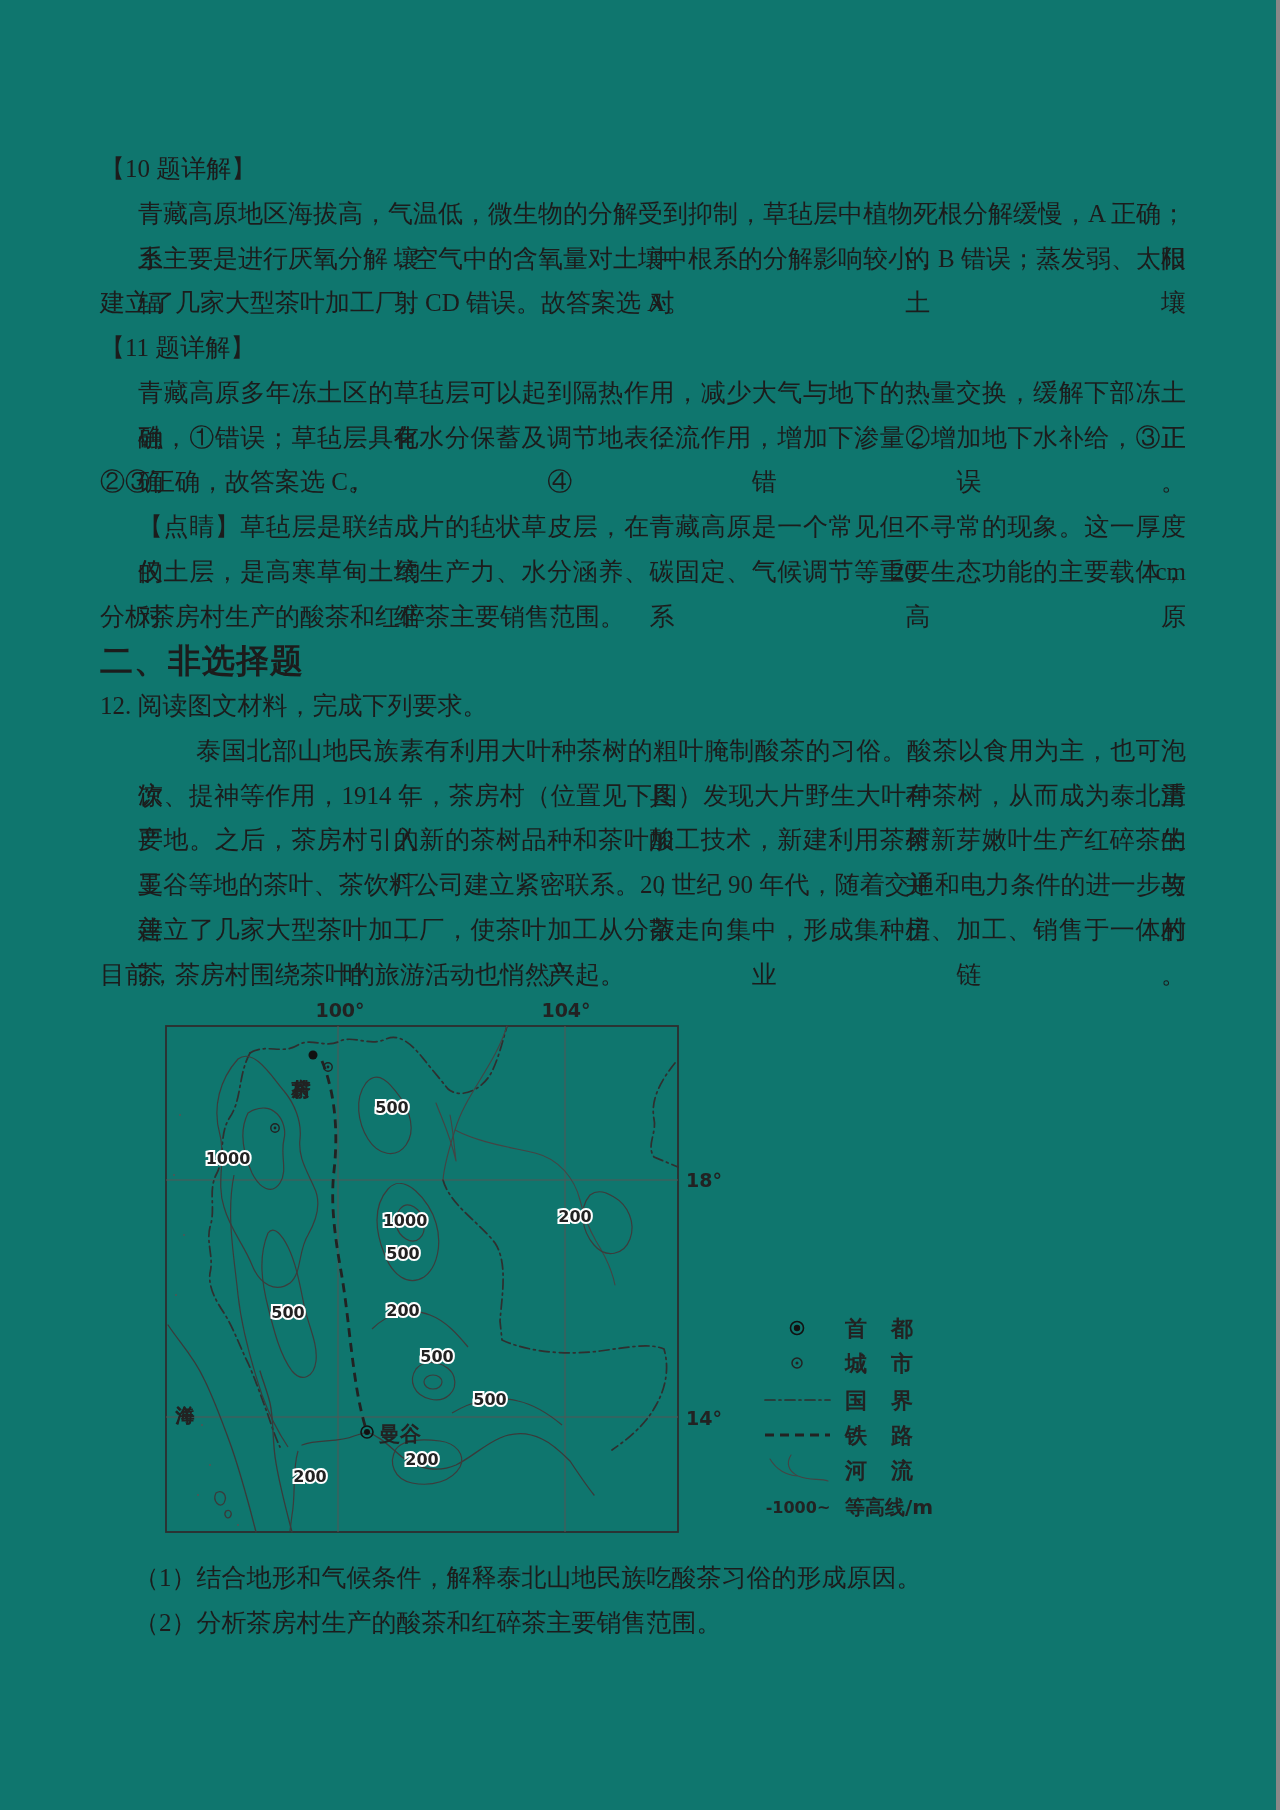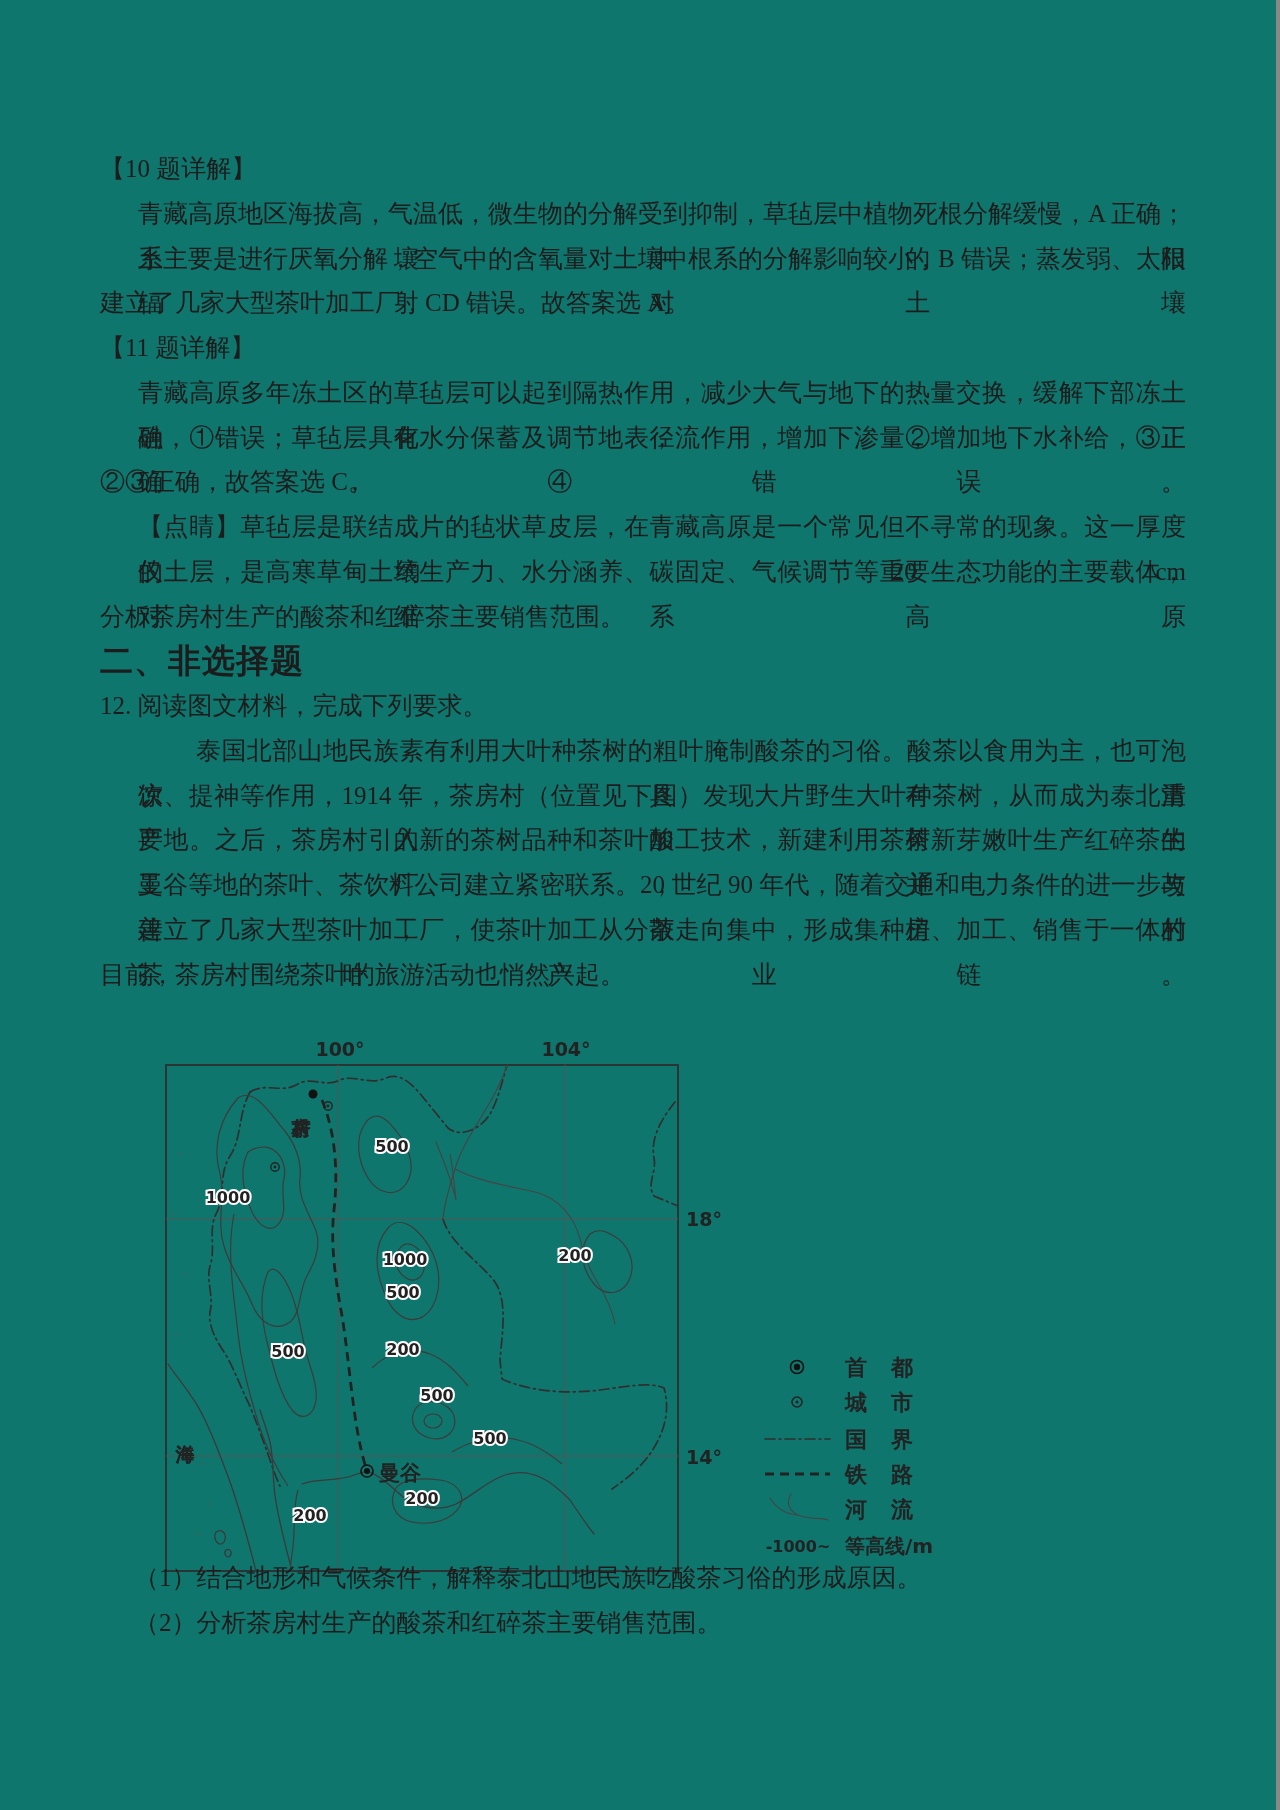--- a/index.html
+++ b/index.html
@@ -10,21 +10,21 @@
   }
   
   #textblock{position:absolute;left:100px;top:147px;width:1086px;}
   .ln{height:44.75px;line-height:44.75px;font-size:25px;white-space:nowrap;}
   .ln.just{white-space:normal;text-align:justify;text-align-last:justify;margin-left:38px;}
   .ln.head2{font-size:33px;font-weight:bold;letter-spacing:1px;}
   .ln.indent{text-indent:58px;}
   
   #questions{position:absolute;left:102px;top:1556px;width:1086px;margin-left:32px;}
   
-  #mapfig{position:absolute;left:150px;top:1034px;width:910px;height:545px;}
+  #mapfig{position:absolute;left:150px;top:995px;width:910px;height:545px;}
   svg text{fill:#222;}
   .geo{stroke:#3a3a3a;fill:none;stroke-width:1.3;stroke-linecap:round;stroke-linejoin:round;}
   .contour{stroke:#3c3c3c;fill:none;stroke-width:1.2;stroke-linejoin:round;}
   .grid{stroke:#555;stroke-width:1;fill:none;}
   .frame{stroke:#2e2e2e;stroke-width:1.8;fill:none;}
   .border{stroke:#2f2f2f;fill:none;stroke-width:1.7;stroke-dasharray:10 4 2 4;stroke-linecap:round;}
   .rail{stroke:#222;fill:none;stroke-width:2.8;stroke-dasharray:9 6;}
   .river{stroke:#444;fill:none;stroke-width:1.1;stroke-linecap:round;}
   .clab{font:bold 16px "DejaVu Sans",sans-serif;text-anchor:middle;
         paint-order:stroke;stroke:#ffffff;stroke-width:4px;}

